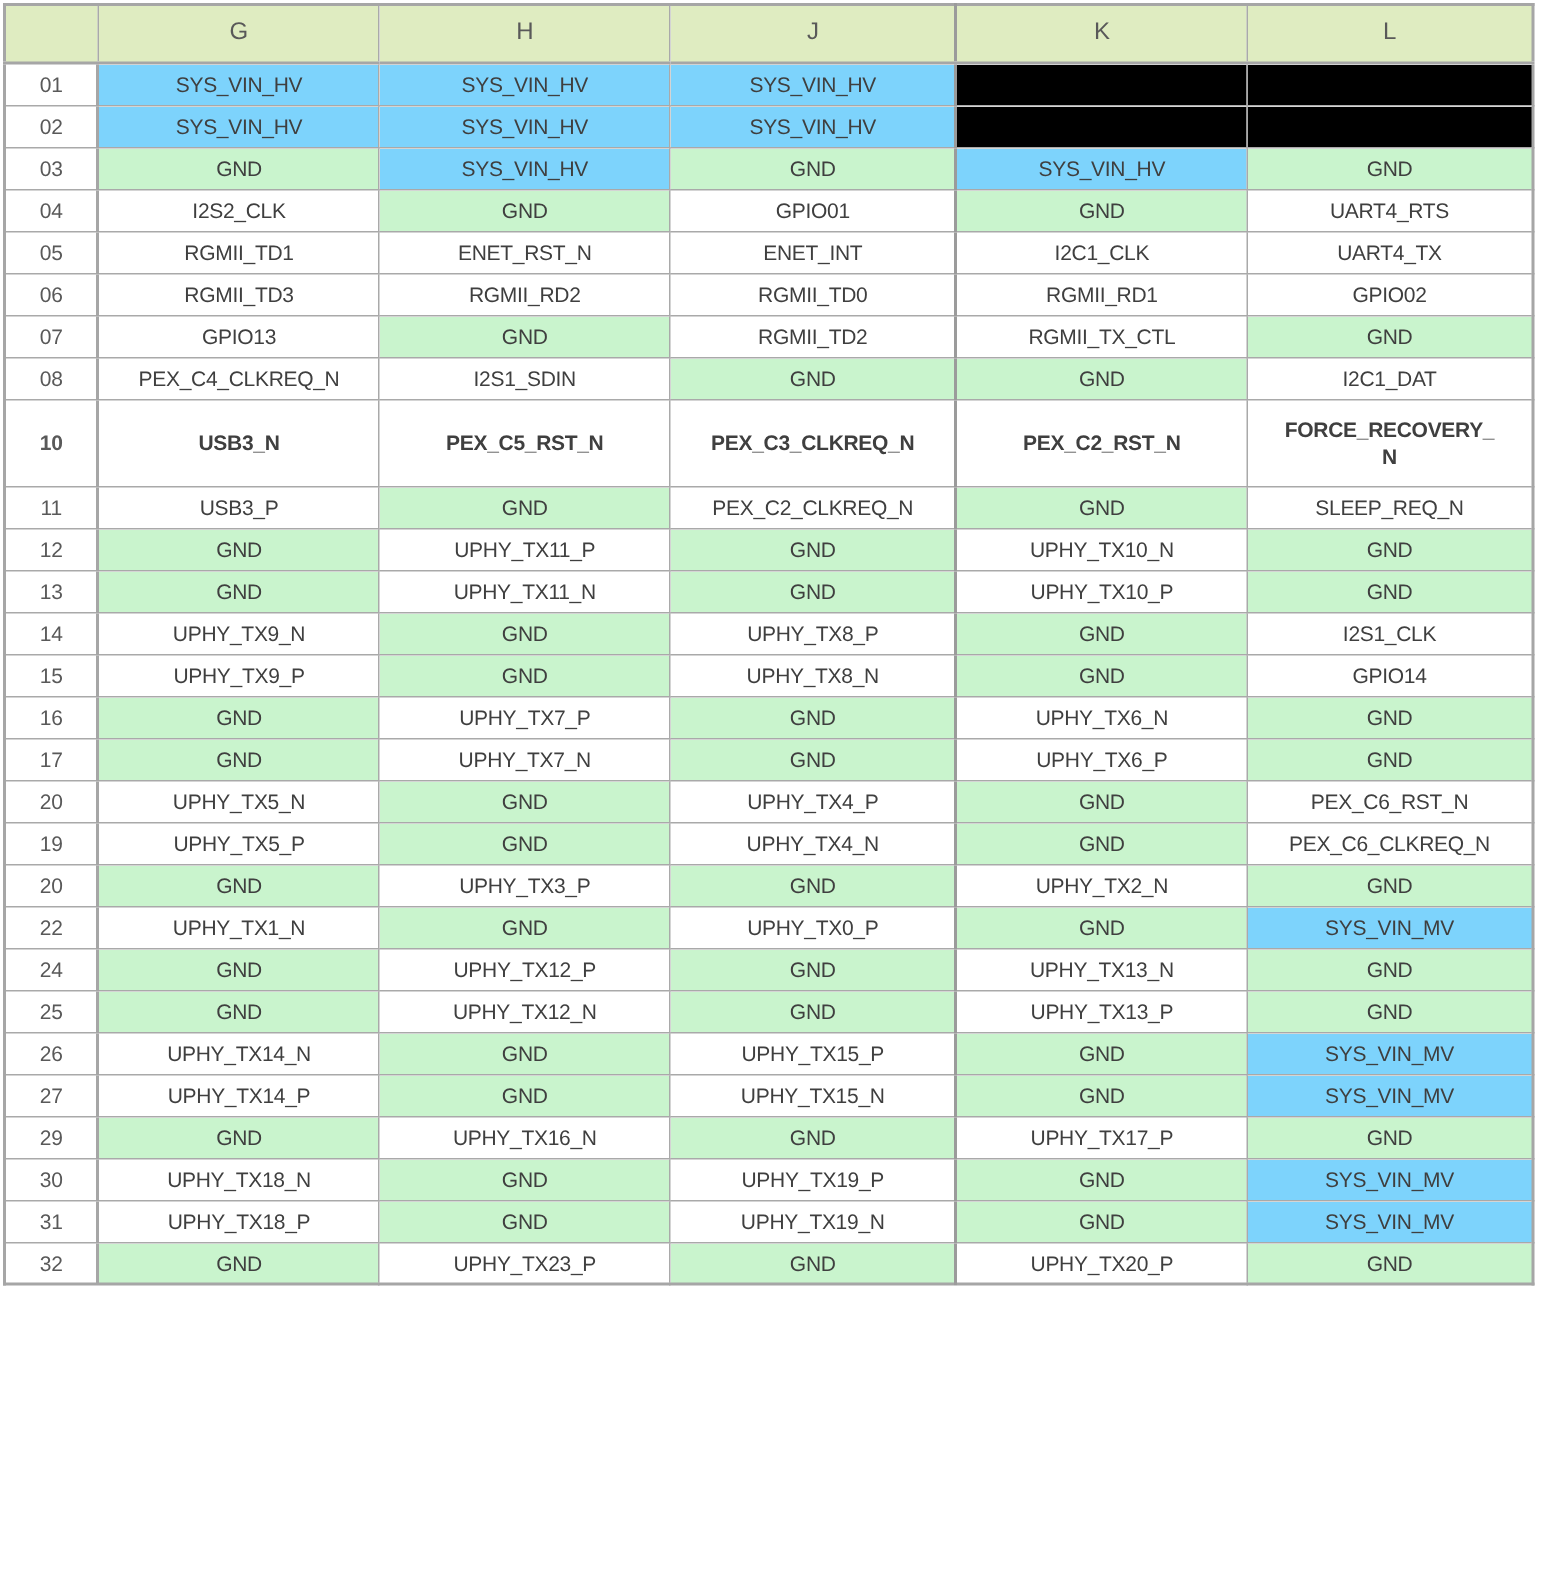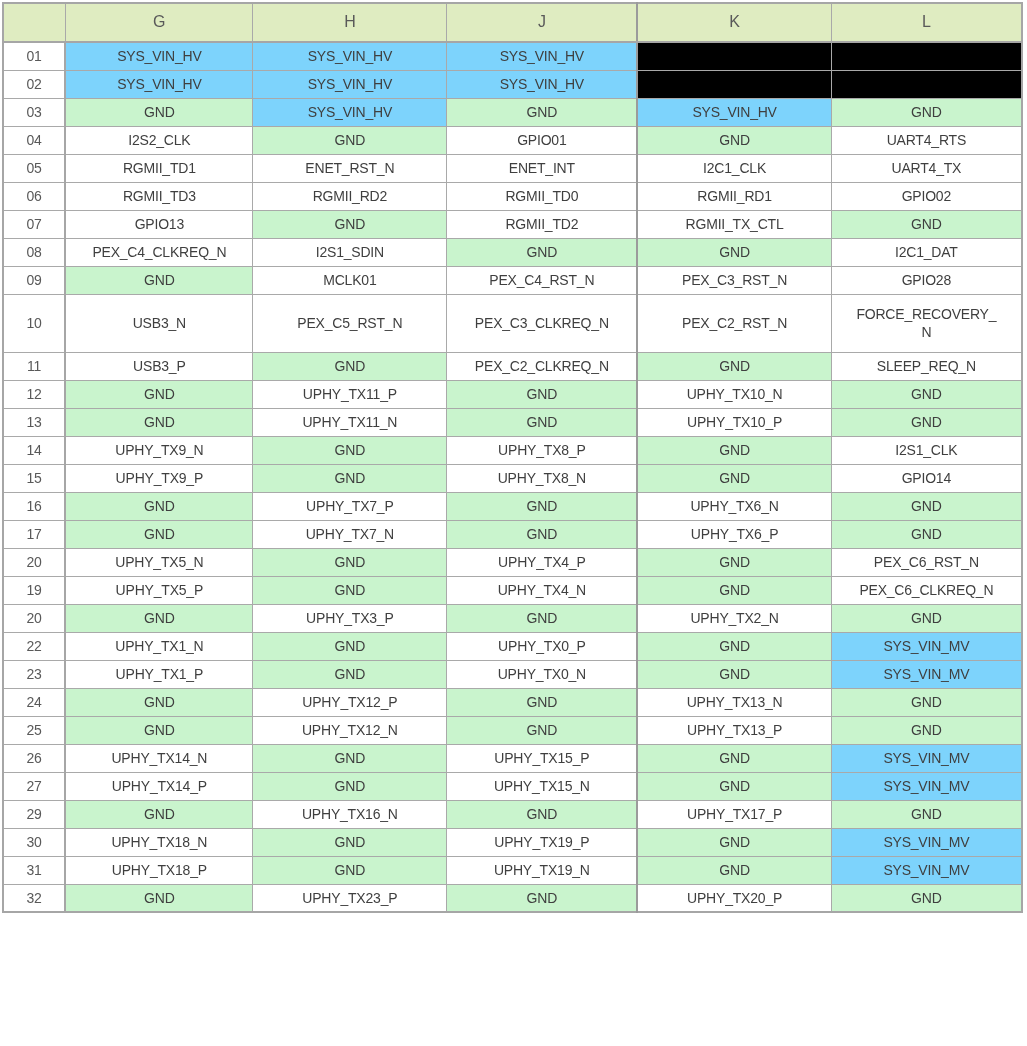--- a/index.html
+++ b/index.html
@@ -34,20 +34,21 @@
     color: #595959;
     font-weight: normal;
     font-size: 16px;
     border-bottom: 2px solid #a6a6a6;
   }
   .pin-table tbody tr {
     height: 28px;
   }
   .pin-table tbody tr.tall {
     height: 58px;
+    font-weight: bold;
   }
   .pin-table td {
     font-size: 14px;
     color: #3f3f3f;
   }
   .pin-table td.rownum {
     background: #ffffff;
     color: #595959;
     border-right: 2px solid #a6a6a6;
   }
@@ -141,28 +142,20 @@
           <td class="green">GND</td>
         </tr>
         <tr>
           <td class="rownum">08</td>
           <td class="white">PEX_C4_CLKREQ_N</td>
           <td class="white">I2S1_SDIN</td>
           <td class="green">GND</td>
           <td class="green">GND</td>
           <td class="white">I2C1_DAT</td>
         </tr>
-        <tr>
-          <td class="rownum">09</td>
-          <td class="green">GND</td>
-          <td class="white">MCLK01</td>
-          <td class="white">PEX_C4_RST_N</td>
-          <td class="white">PEX_C3_RST_N</td>
-          <td class="white">GPIO28</td>
-        </tr>
         <tr class="tall">
           <td class="rownum">10</td>
           <td class="white">USB3_N</td>
           <td class="white">PEX_C5_RST_N</td>
           <td class="white">PEX_C3_CLKREQ_N</td>
           <td class="white">PEX_C2_RST_N</td>
           <td class="white">FORCE_RECOVERY_
 N</td>
         </tr>
         <tr>
@@ -247,28 +240,20 @@
         </tr>
         <tr>
           <td class="rownum">22</td>
           <td class="white">UPHY_TX1_N</td>
           <td class="green">GND</td>
           <td class="white">UPHY_TX0_P</td>
           <td class="green">GND</td>
           <td class="pink">SYS_VIN_MV</td>
         </tr>
         <tr>
-          <td class="rownum">23</td>
-          <td class="white">UPHY_TX1_P</td>
-          <td class="green">GND</td>
-          <td class="white">UPHY_TX0_N</td>
-          <td class="green">GND</td>
-          <td class="pink">SYS_VIN_MV</td>
-        </tr>
-        <tr>
           <td class="rownum">24</td>
           <td class="green">GND</td>
           <td class="white">UPHY_TX12_P</td>
           <td class="green">GND</td>
           <td class="white">UPHY_TX13_N</td>
           <td class="green">GND</td>
         </tr>
         <tr>
           <td class="rownum">25</td>
           <td class="green">GND</td>

